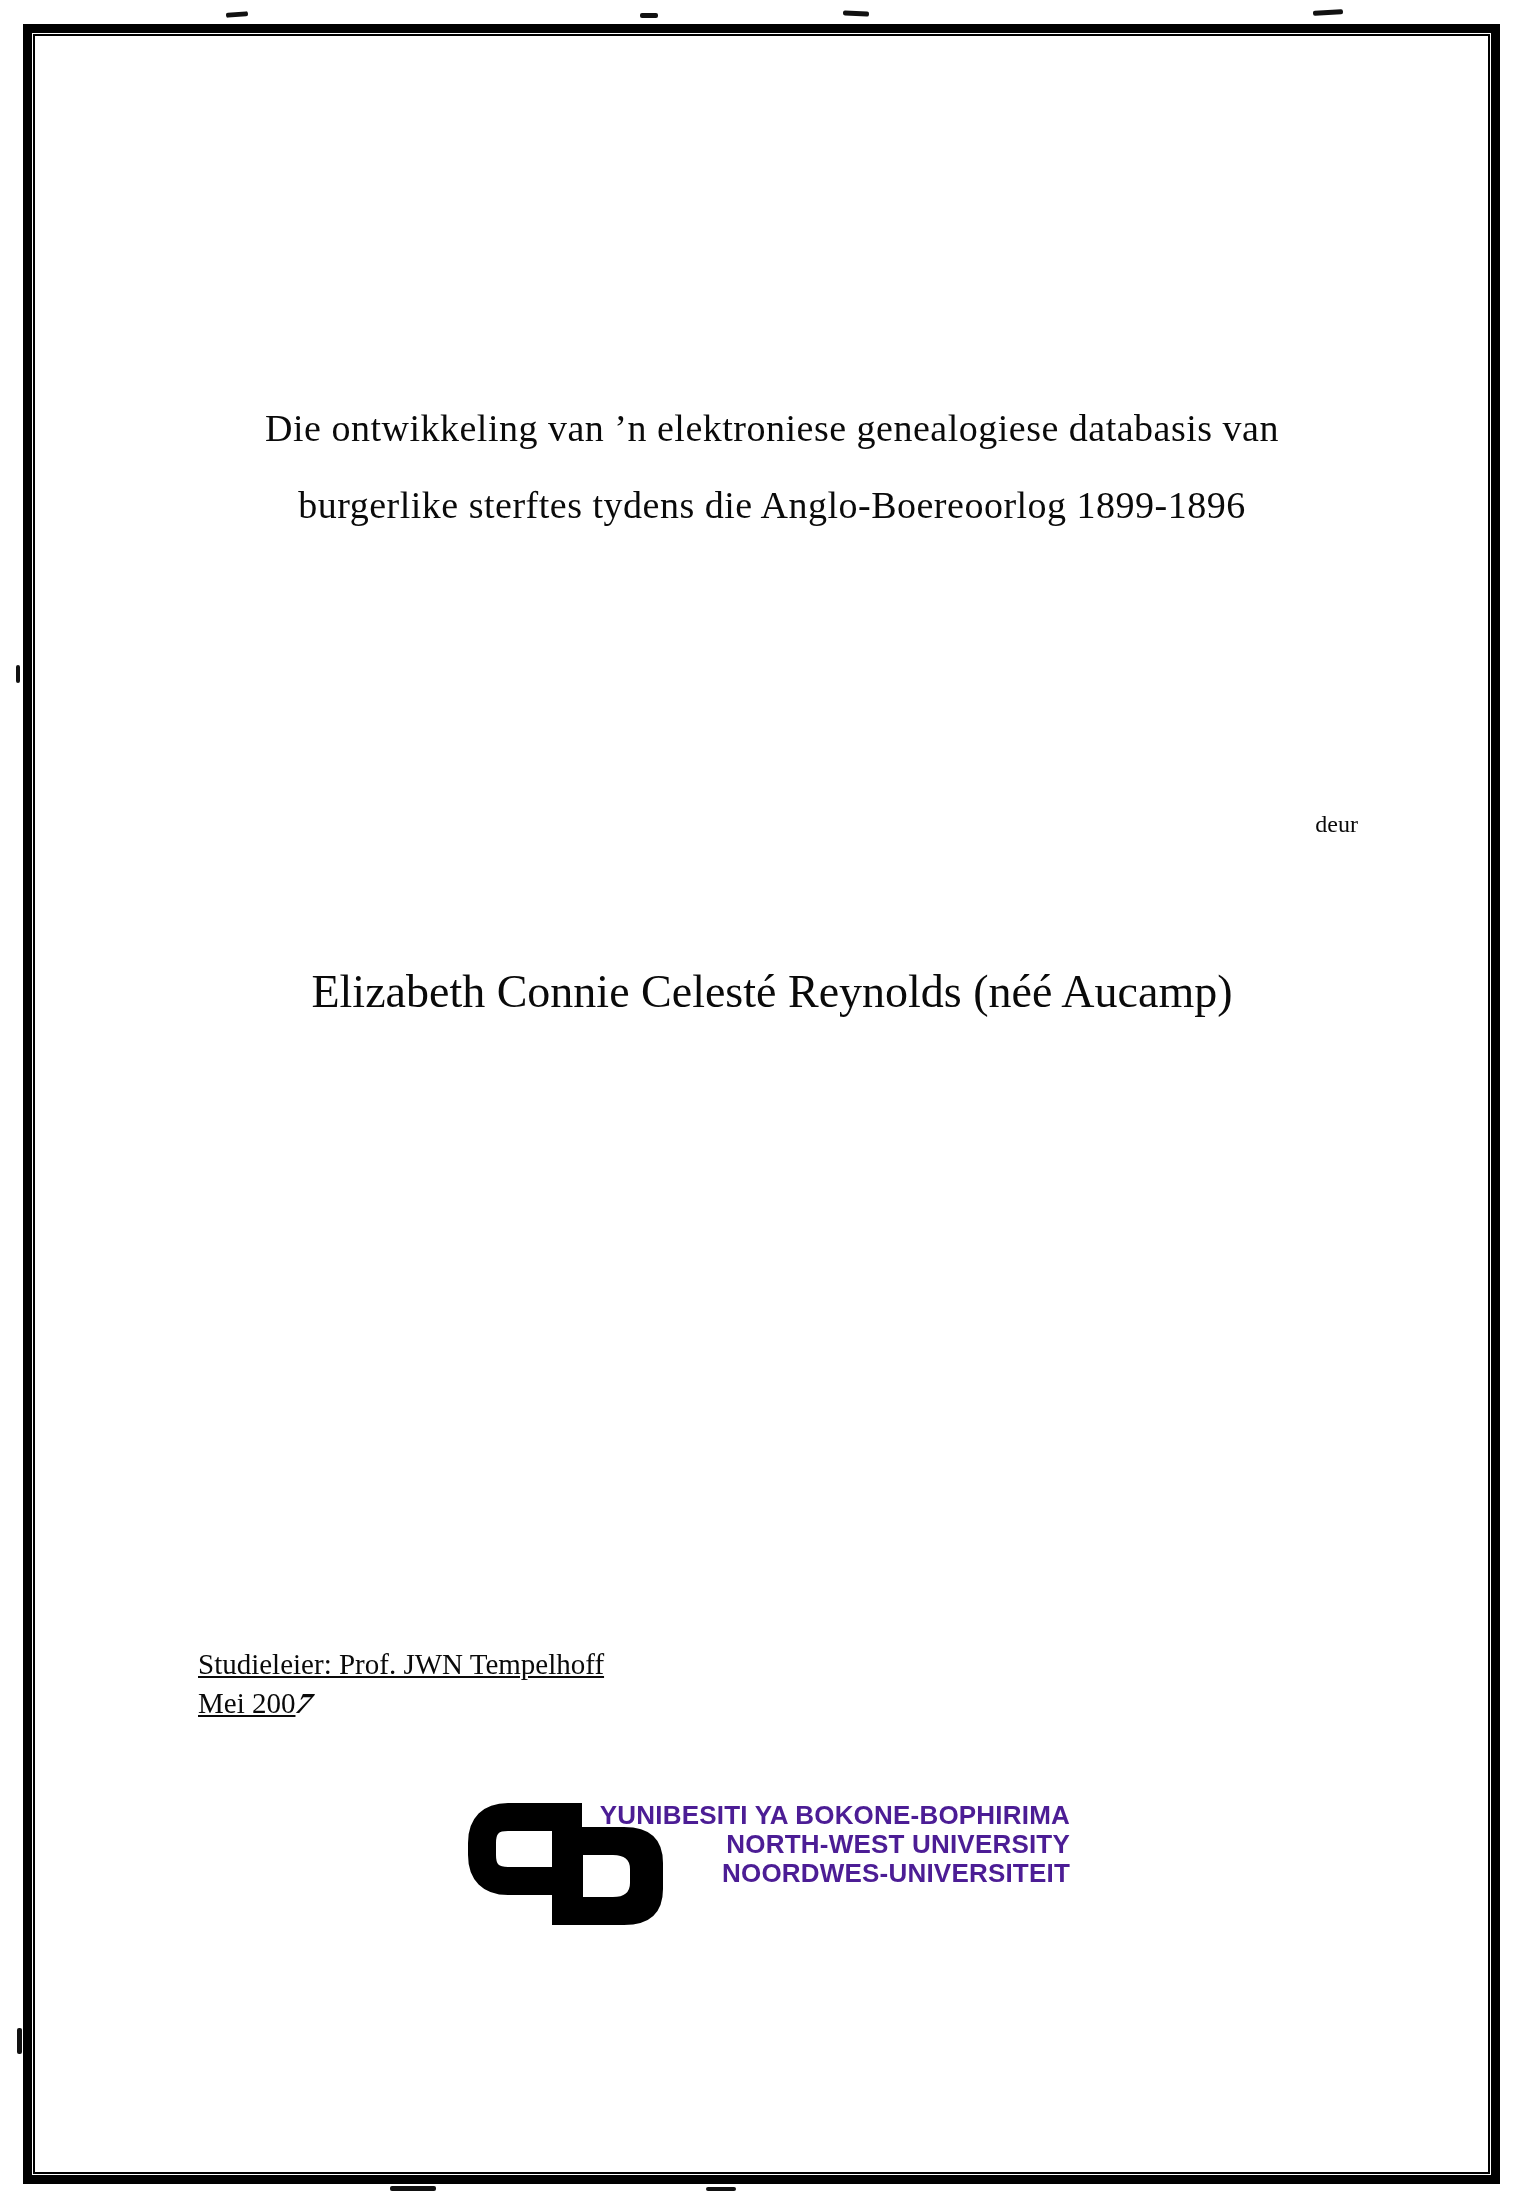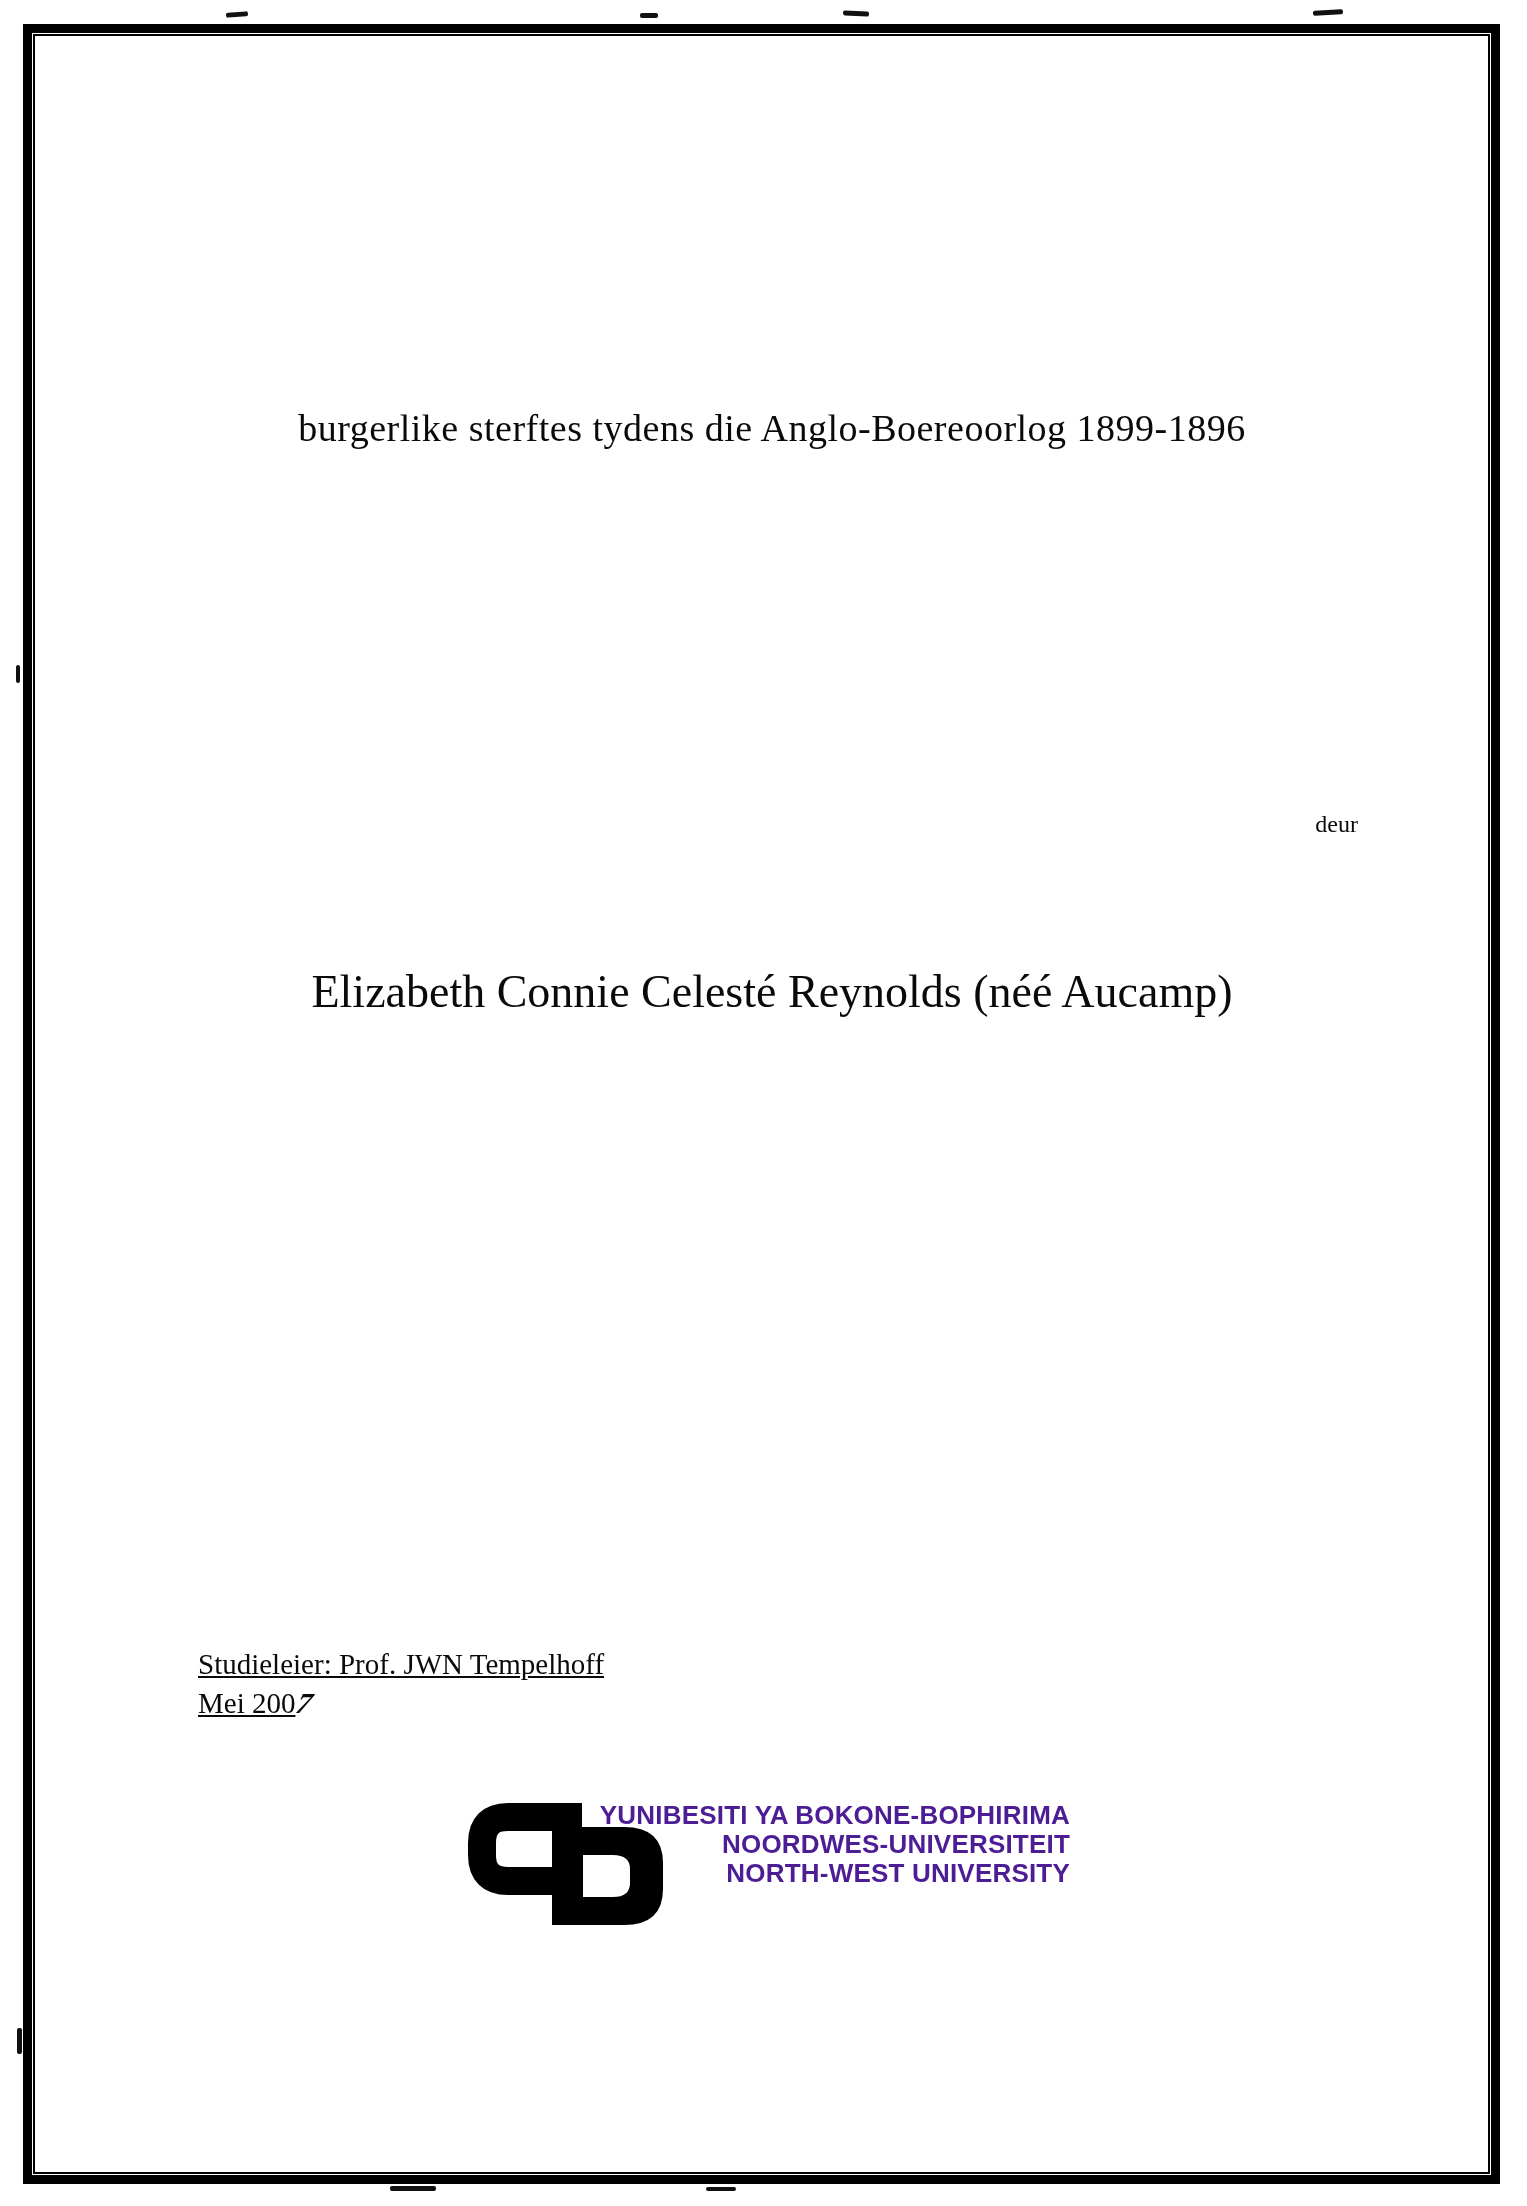--- a/index.html
+++ b/index.html
@@ -104,20 +104,21 @@
   <div class="speck s1"></div>
   <div class="speck s2"></div>
   <div class="speck s3"></div>
   <div class="speck s4"></div>
   <div class="speck s5"></div>
   <div class="speck s6"></div>
   <div class="speck s7"></div>
   <div class="speck s8"></div>
 
   <div class="center-col title-block">
+    <div>Die ontwikkeling van ’n elektroniese genealogiese databasis van</div>
     <div>burgerlike sterftes tydens die Anglo-Boereoorlog 1899-1896</div>
   </div>
 
   <div class="center-col byline">deur</div>
 
   <div class="center-col author-line">Elizabeth Connie Celesté Reynolds (néé Aucamp)</div>
 
 
   <div class="supervisor-block">
     <div>Studieleier: Prof. JWN Tempelhoff</div>
@@ -125,17 +126,17 @@
   </div>
 
   <svg class="logo-mark" viewBox="0 0 195 122" width="195" height="122" aria-hidden="true">
     <path d="M114,14 H40 Q14,14 14,40 V52 Q14,78 40,78 H114" fill="none" stroke="#000" stroke-width="28"></path>
     <path fill-rule="evenodd" fill="#000" d="M84,24 H156 Q195,24 195,60 V86 Q195,122 156,122 H84 Z
              M115,52 H145 Q162,52 162,66 V80 Q162,94 145,94 H115 Z"></path>
   </svg>
 
   <div class="logo-text">
     <div>YUNIBESITI YA BOKONE-BOPHIRIMA</div>
+    <div>NORTH-WEST UNIVERSITY</div>
     <div>NOORDWES-UNIVERSITEIT</div>
-    <div>NORTH-WEST UNIVERSITY</div>
   </div>
 
 </div>
 
 </body></html>

